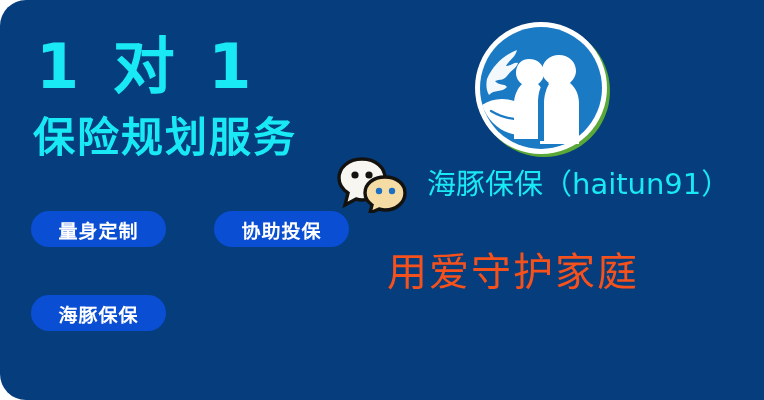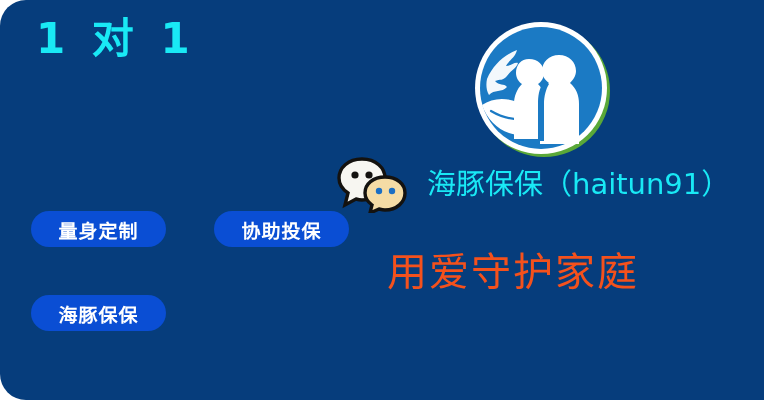--- a/index.html
+++ b/index.html
@@ -27,22 +27,22 @@
     position: absolute;
     left: 0;
     top: 0;
     width: 360px;
     height: 400px;
   }
 
   .headline-1 {
     position: absolute;
     left: 36px;
-    top: 18px;
-    font-size: 42px;
+    top: 36px;
+    font-size: 62px;
     line-height: 1;
     font-weight: bold;
     color: #19e9f5;
     letter-spacing: 6px;
     white-space: nowrap;
     font-family: "DejaVu Sans", "Liberation Sans", sans-serif;
   }
 
   .headline-2 {
     position: absolute;
@@ -132,20 +132,21 @@
 </style>
 </head>
 <body>
 
 <div class="banner">
 
   <div class="left-block">
 
     <div class="headline-1">1 对 1</div>
 
+    <div class="headline-2">保险规划服务</div>
 
     <div class="pill-grid">
       <div class="pill">量身定制</div>
       <div class="pill">协助投保</div>
       <div class="pill">海豚保保</div>
     </div>
   </div>
 
   <div class="logo-wrap">
     <svg width="142" height="142" viewBox="0 0 142 142" aria-hidden="true">

